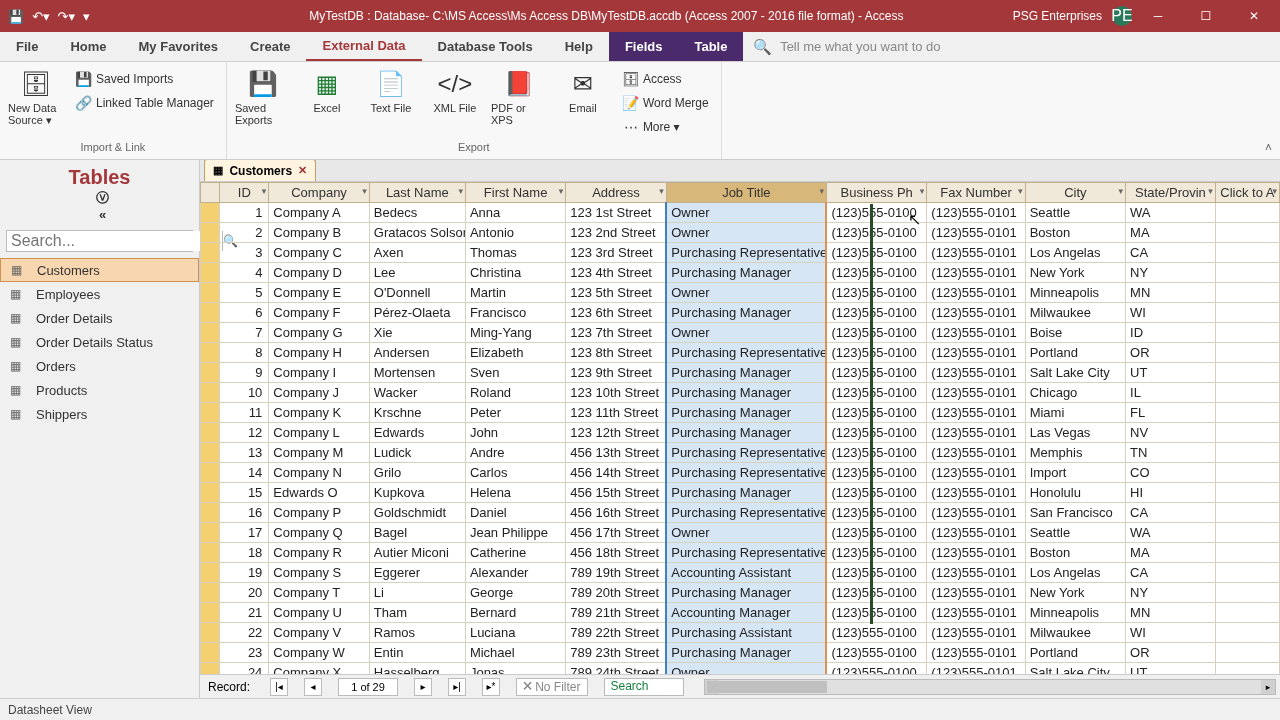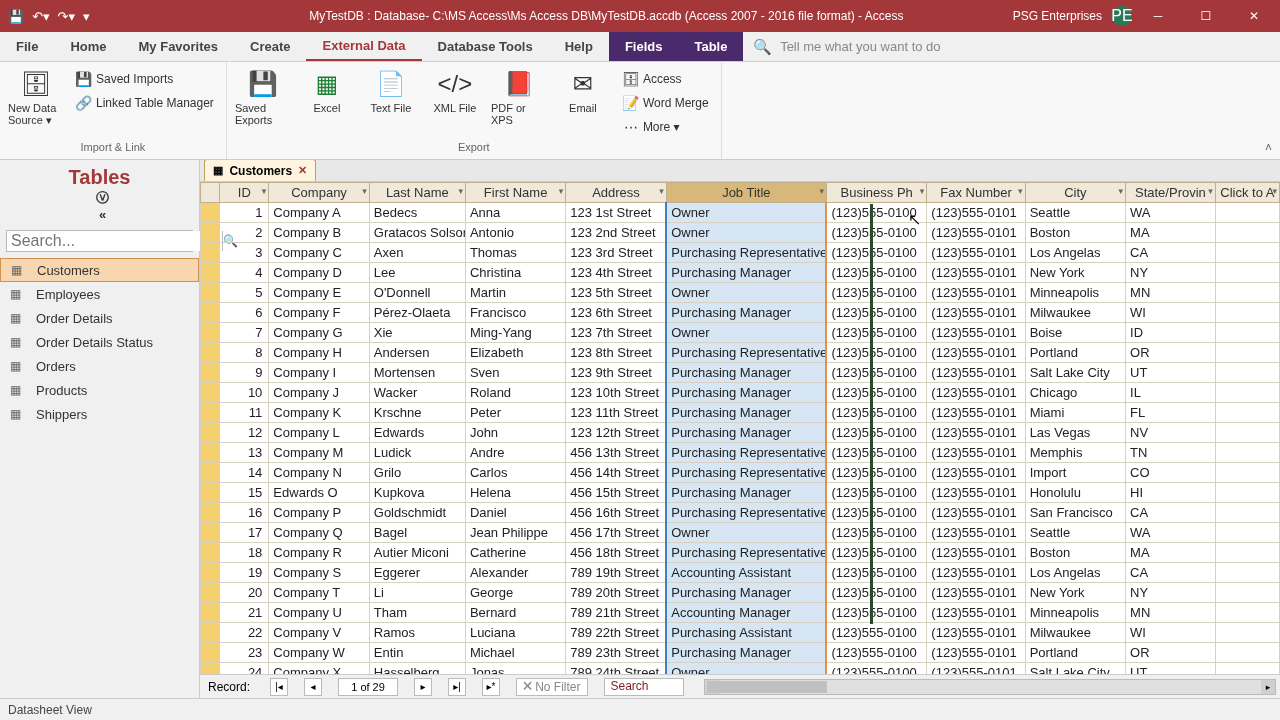--- a/index.html
+++ b/index.html
@@ -70,21 +70,21 @@
 
 .insert-line { position: absolute; top: 22px; bottom: 50px; width: 3px; background: #2a4a2a; left: 670px; z-index: 5; }
 .cursor-ghost { position: absolute; left: 708px; top: 28px; font-size: 16px; z-index: 6; pointer-events:none; }
 
 
 .recnav { height: 24px; background: #f0f0f0; border-top: 1px solid #ccc; display: flex; align-items: center; font-size: 12px; padding: 0 4px; gap: 16px; }
 .recnav .lbl { padding: 0 4px; }
 .recnav .nbtn { width: 18px; height: 18px; border: 1px solid #bbb; background: #fff; display: flex; align-items: center; justify-content: center; font-size: 10px; cursor: pointer; }
 .recnav input { width: 60px; height: 18px; border: 1px solid #bbb; font-size: 11px; text-align: center; }
 .recnav .filter { border: 1px solid #bbb; height: 18px; padding: 0 6px; background: #fff; color: #888; display: flex; align-items: center; gap: 3px;}
-.recnav .search { border: 1px solid #bbb; height: 18px; padding: 0 6px; background: #fff; width: 80px; color: #7f1d1d; }
+.recnav .search { border: 1px solid #bbb; height: 18px; padding: 0 6px; background: #fff; width: 80px; color: #15803d; }
 .recnav .hscroll { flex: 1; margin-left: 4px; height: 16px; background: #e0e0e0; position: relative; border: 1px solid #bbb;}
 .recnav .hscroll .thumb { position: absolute; left: 2px; top: 1px; height: 12px; width: 120px; background: #c0c0c0; }
 .recnav .hscroll .arr { position: absolute; top: 0; width: 14px; height: 14px; background: #d0d0d0; display:flex;align-items:center;justify-content:center;font-size:9px;}
 .recnav .hscroll .arr.r { right: 0; }
 
 
 .status { height: 22px; background: #f0f0f0; border-top: 1px solid #ccc; display: flex; align-items: center; font-size: 12px; padding: 0 8px; color: #444; }
 </style>
 </head>
 <body>

